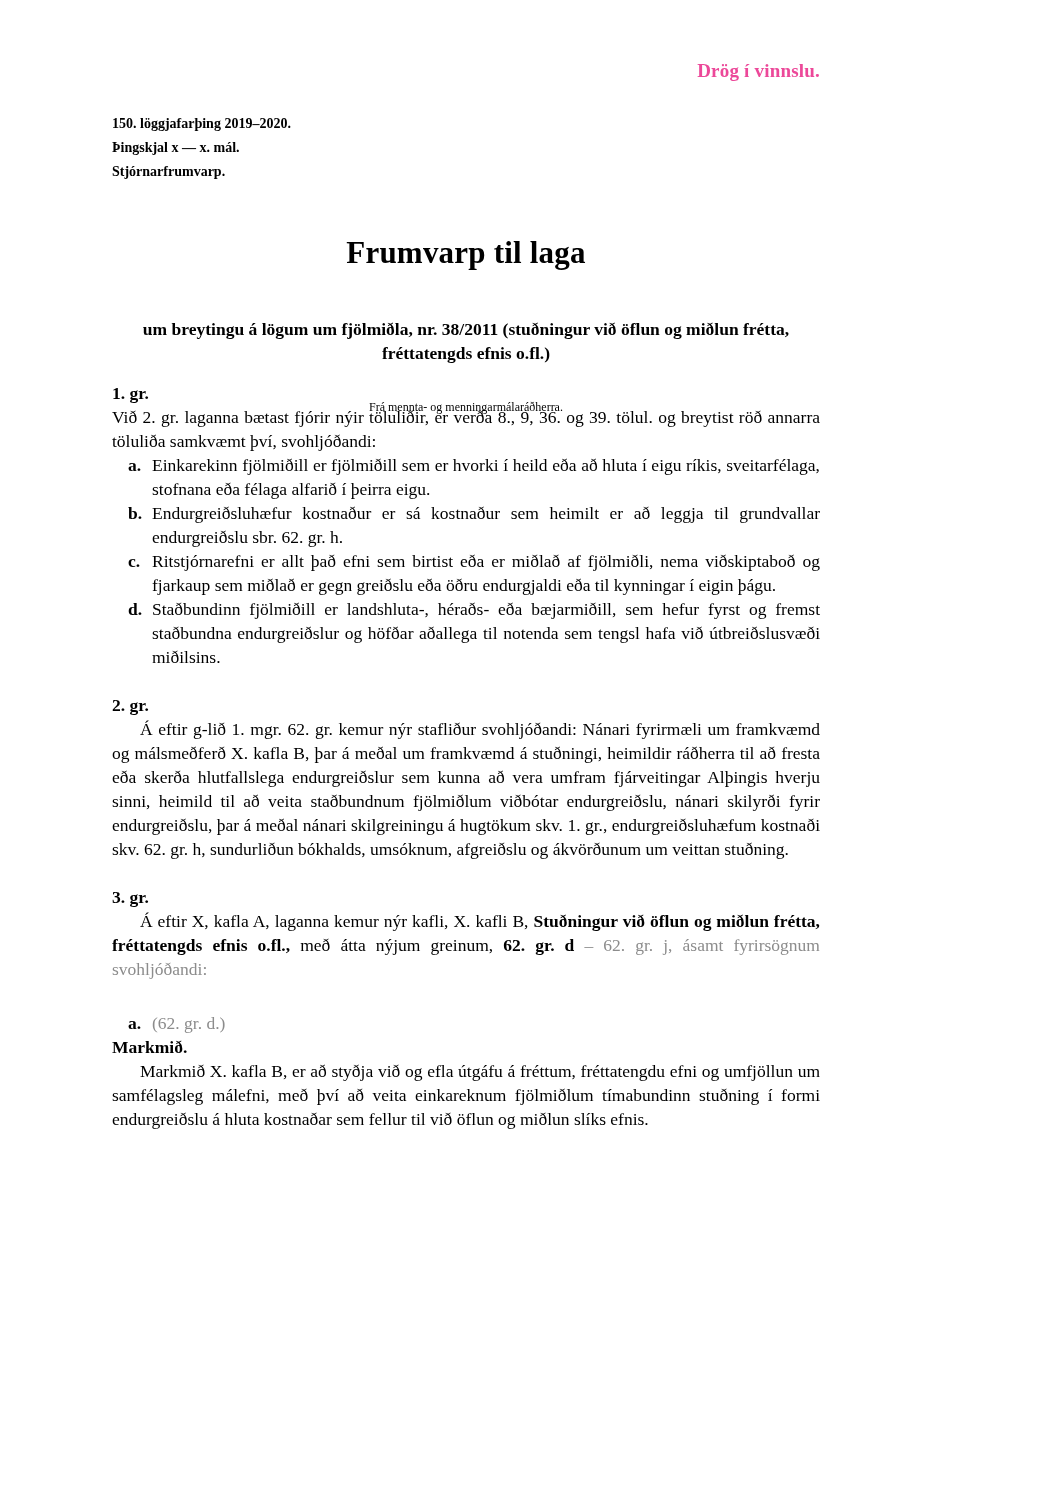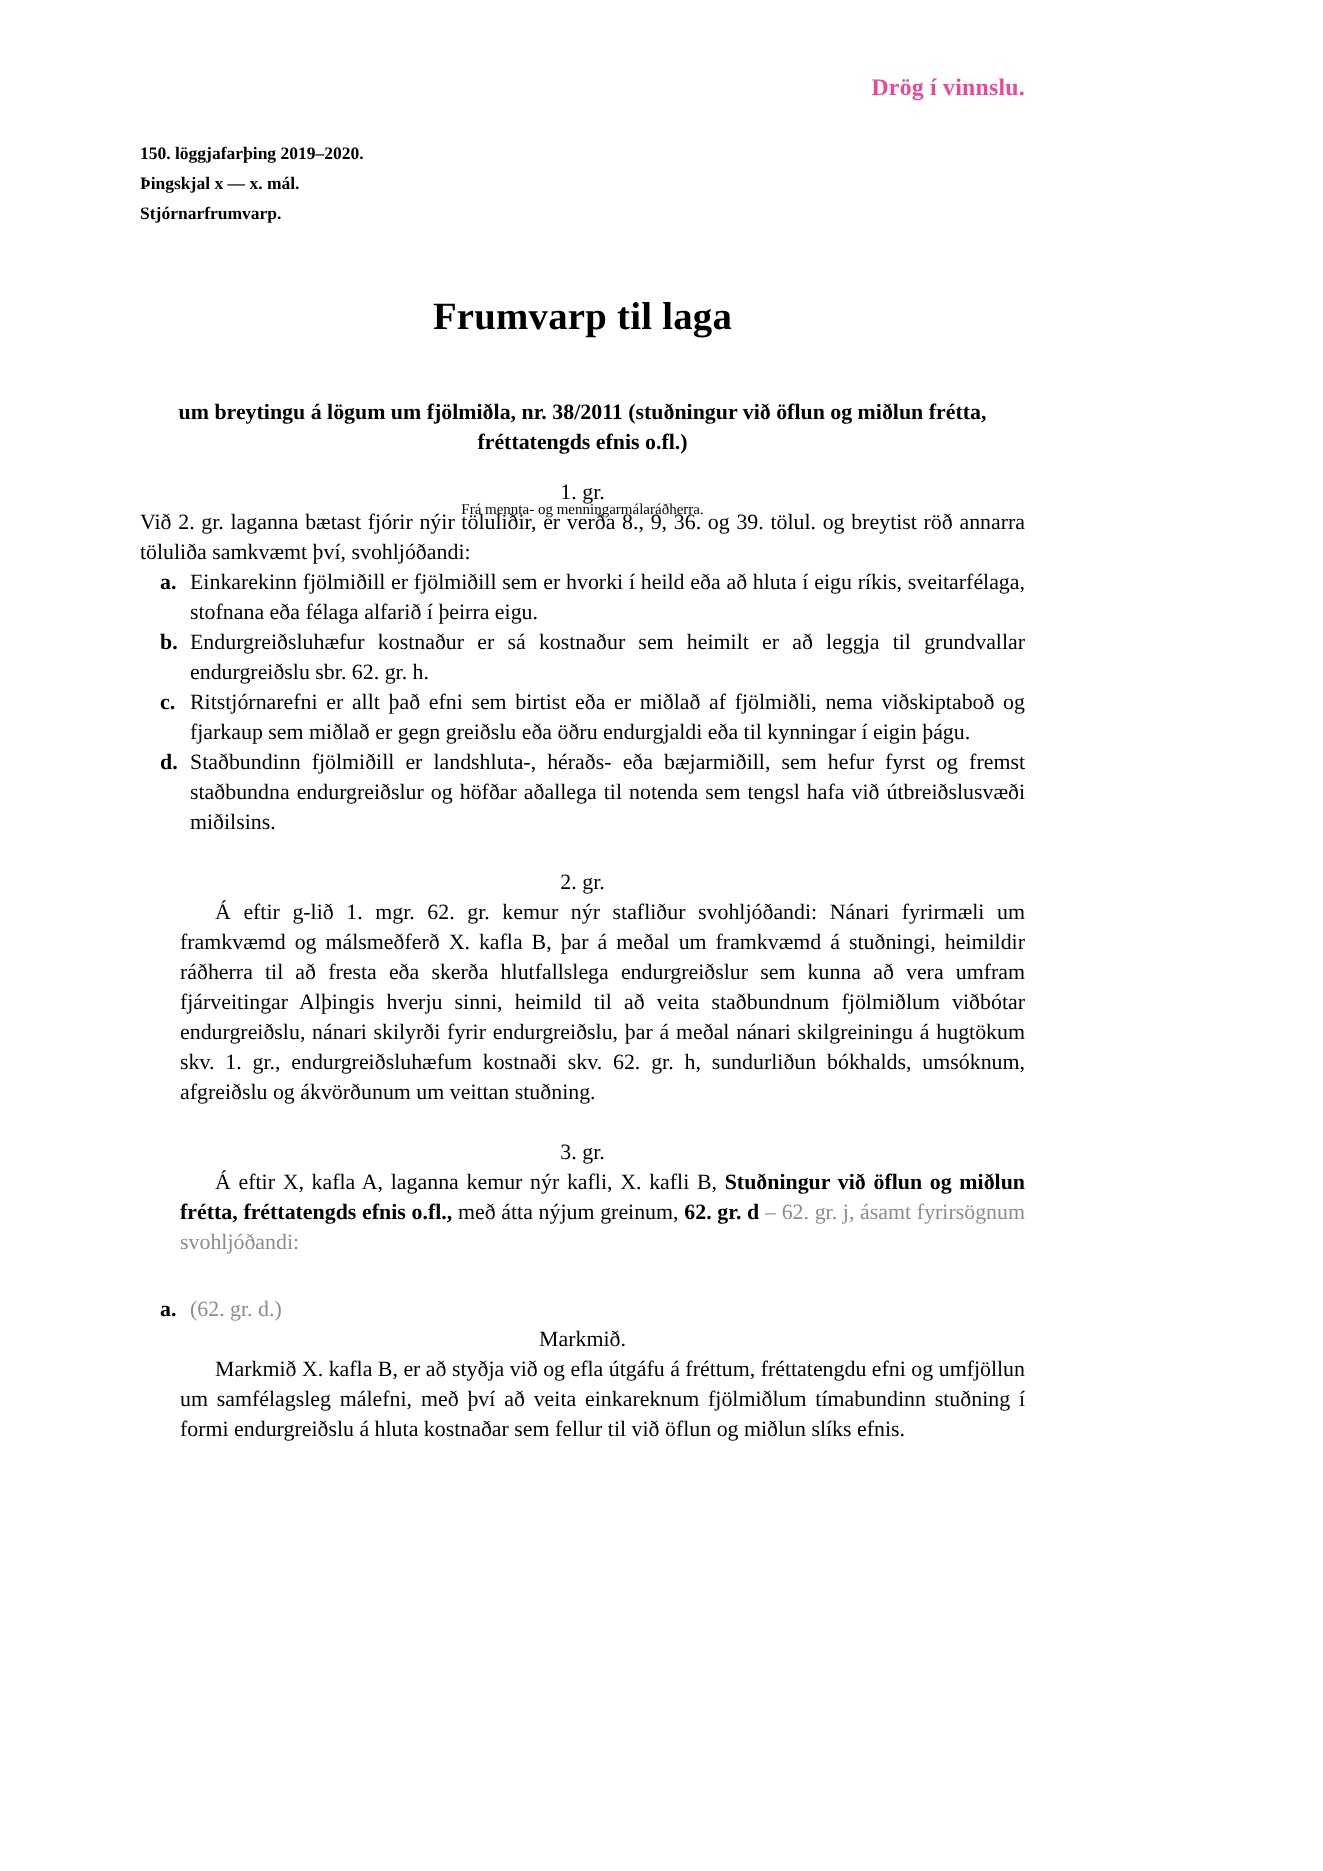--- a/index.html
+++ b/index.html
@@ -76,35 +76,35 @@
   }
 
   
   .body-block {
     position: absolute;
     left: 0;
     top: 381px;
     width: 708px;
   }
   .art-heading {
-    text-align: center;
-    font-size: 17.5px;
-    font-weight: normal;
+    text-align: left;
+    font-size: 17.5px;
+    font-weight: bold;
     line-height: 24px;
     margin: 0 0 0 0;
   }
   p.para {
     font-size: 17.5px;
     line-height: 24px;
     margin: 0;
     text-align: justify;
     text-justify: inter-word;
     hyphens: none;
   }
-  p.para.indent { text-indent: 28px; margin-left: 32px; }
+  p.para.indent { text-indent: 28px; }
   p.para.noindent { text-indent: 0; }
 
   ol.alpha-list {
     list-style: none;
     margin: 0;
     padding: 0;
   }
   ol.alpha-list > li {
     position: relative;
     padding-left: 40px;

